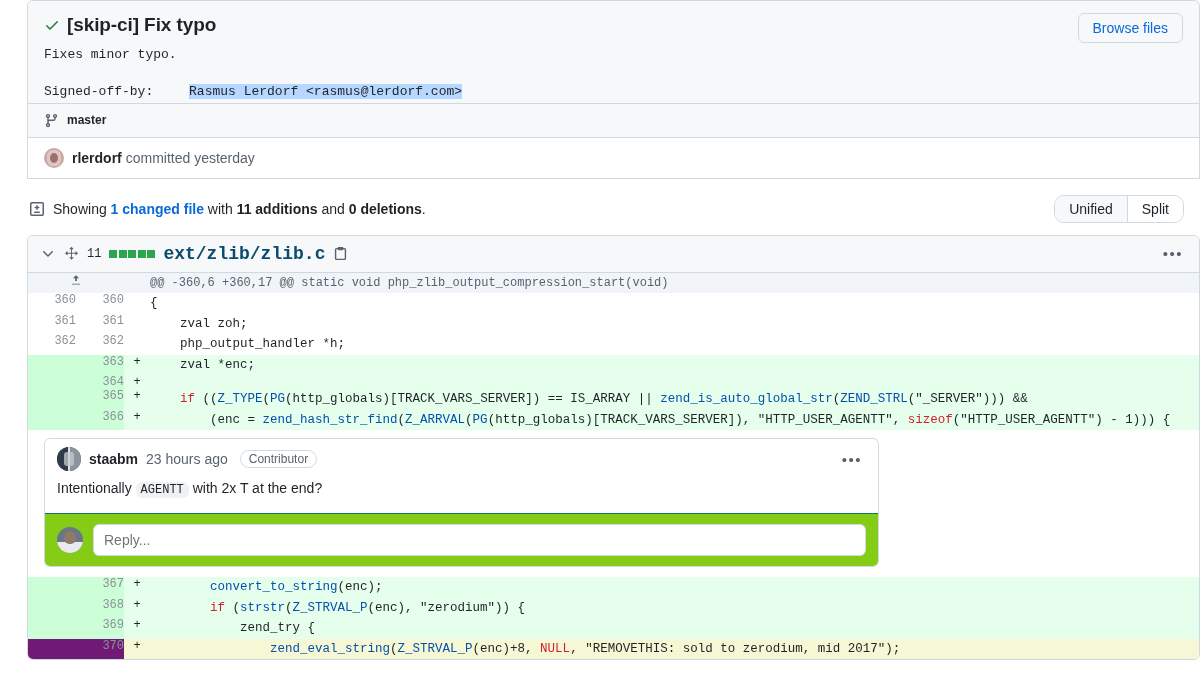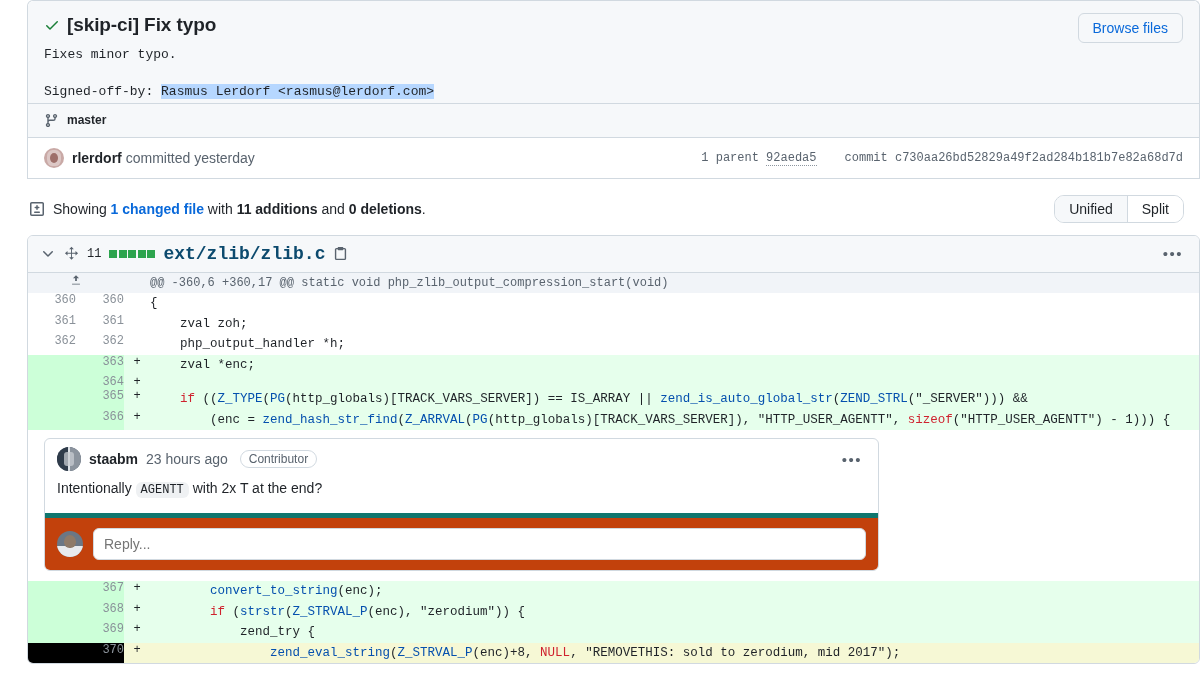--- a/index.html
+++ b/index.html
@@ -36,21 +36,21 @@
   }
   .commit-desc {
     font-family: "Liberation Mono", monospace;
     font-size: 13px; line-height: 1.45;
     color: #1f2328;
     white-space: pre-wrap;
     margin-top: 9px;
     padding-bottom: 2px;
   }
   .signoff { margin-top: 17px; font-family:"Liberation Mono", monospace; font-size:13px; color:#1f2328;}
-  .signoff .hl { background: #b6d7ff; }
+  .signoff .hl { background: #b6d7ff; margin-left: 28px; }
   .browse-btn {
     flex: 0 0 auto;
     border: 1px solid #d1d9e0;
     background: #f6f8fa;
     color: #0969da;
     font-size: 14px;
     font-weight: 500;
     border-radius: 6px;
     padding: 6px 14px;
     cursor: pointer;
@@ -175,21 +175,21 @@
     color: #1f2328;
     padding: 2px 10px 2px 6px;
     white-space: pre;
     overflow: hidden;
   }
   tr.ctx .ln { background: #fff; }
   tr.ctx .sign, tr.ctx .code { background: #fff; }
   tr.add .ln { background: #ccffd8; }
   tr.add .sign { background: #e6ffec; }
   tr.add .code { background: #e6ffec; }
-  tr.add-hl .ln { background: #000000; }
+  tr.add-hl .ln { background: #701a75; }
   tr.add-hl .sign { background: #f6f8d5; }
   tr.add-hl .code { background: #f6f8d5; }
   tr.hunk .sign, tr.hunk .code { background: #f1f4f8; color: #59636e; }
   tr.hunk .code { font-size: 12px; }
   .expand-cell {
     background: #f1f4f8; text-align: center; color:#59636e; cursor:pointer;
     padding: 3px 0;
   }
   
   .k { color: #cf222e; }
@@ -228,22 +228,22 @@
     margin-left: 4px;
   }
   .cmt-spacer { flex: 1 1 auto; }
   .cmt-body { padding: 3px 12px 14px 12px; font-size: 14px; color: #1f2328; line-height: 1.5; }
   .code-chip {
     background: #eff1f3; border-radius: 6px; padding: 1px 5px;
     font-family: "Liberation Mono", monospace; font-size: 12px;
   }
   .reply-row {
     display: flex; align-items: center; gap: 10px;
-    border-top: 5px solid #0f766e;
-    background: #c2410c;
+    border-top: 1px solid #0f766e;
+    background: #84cc16;
     padding: 10px 12px;
   }
   .avatar-reply {
     width: 26px; height: 26px; border-radius: 50%; flex:0 0 auto;
     overflow:hidden; position:relative; background:#6b7785;
   }
   .avatar-reply::before{
     content:""; position:absolute; left:0; right:0; bottom:0; height:11px;
     background:#e8eaed;
   }
@@ -285,23 +285,20 @@
       <svg viewBox="0 0 16 16" width="15" height="15" aria-hidden="true">
         <path fill="#59636e" d="M9.5 3.25a2.25 2.25 0 1 1 3 2.122V6A2.5 2.5 0 0 1 10 8.5H6a1 1 0 0 0-1 1v1.128a2.251 2.251 0 1 1-1.5 0V5.372a2.25 2.25 0 1 1 1.5 0v1.836A2.493 2.493 0 0 1 6 7h4a1 1 0 0 0 1-1v-.628A2.25 2.25 0 0 1 9.5 3.25Zm-6 0a.75.75 0 1 0 1.5 0 .75.75 0 0 0-1.5 0Zm8.25-.75a.75.75 0 1 0 0 1.5.75.75 0 0 0 0-1.5ZM4.25 12a.75.75 0 1 0 0 1.5.75.75 0 0 0 0-1.5Z"></path>
       </svg>
       <span>master</span>
     </div>
 
     <div class="author-row">
       <span class="avatar-sm"></span>
       <span><span class="author-name">rlerdorf</span><span> committed yesterday</span></span>
       <span class="author-spacer"></span>
-      <span class="meta-mono"><span>1 parent</span>
-        <span class="dotted">92aeda5</span><span class="meta-sep"></span><span>commit</span>
-        <span>c730aa26bd52829a49f2ad284b181b7e82a68d7d</span></span>
     </div>
   </div>
 
   <div class="showing-bar">
     <svg class="showing-ic" viewBox="0 0 16 16" width="16" height="16" aria-hidden="true">
       <path fill="#59636e" d="M13.25 1c.966 0 1.75.784 1.75 1.75v10.5A1.75 1.75 0 0 1 13.25 15H2.75A1.75 1.75 0 0 1 1 13.25V2.75C1 1.784 1.784 1 2.75 1ZM2.5 2.75v10.5c0 .138.112.25.25.25h10.5a.25.25 0 0 0 .25-.25V2.75a.25.25 0 0 0-.25-.25H2.75a.25.25 0 0 0-.25.25ZM8 4a.75.75 0 0 1 .75.75v1h1a.75.75 0 0 1 0 1.5h-1v1a.75.75 0 0 1-1.5 0v-1h-1a.75.75 0 0 1 0-1.5h1v-1A.75.75 0 0 1 8 4Zm-2.25 6.5h4.5a.75.75 0 0 1 0 1.5h-4.5a.75.75 0 0 1 0-1.5Z"></path>
     </svg>
     <span class="showing-text"><span>Showing </span><a>1 changed file</a><span> with </span><b>11 additions</b><span> and </span><b>0 deletions</b><span>.</span></span>
     <span class="showing-spacer"></span>
     <span class="seg">

